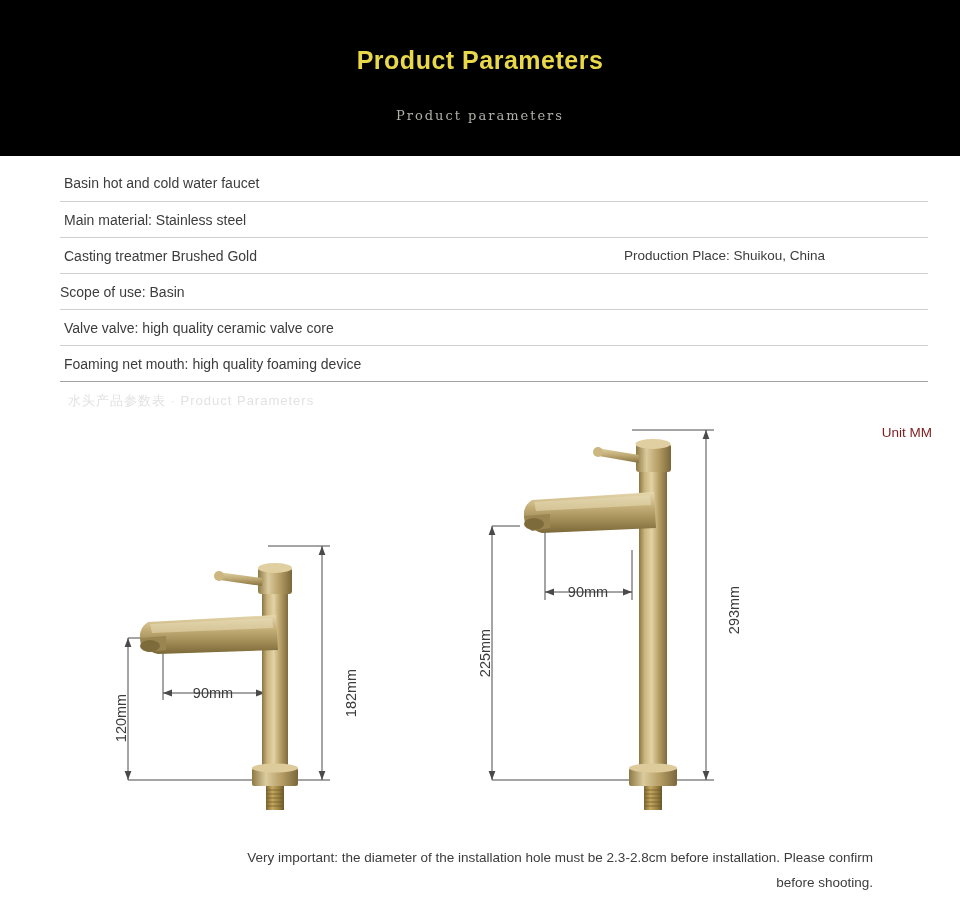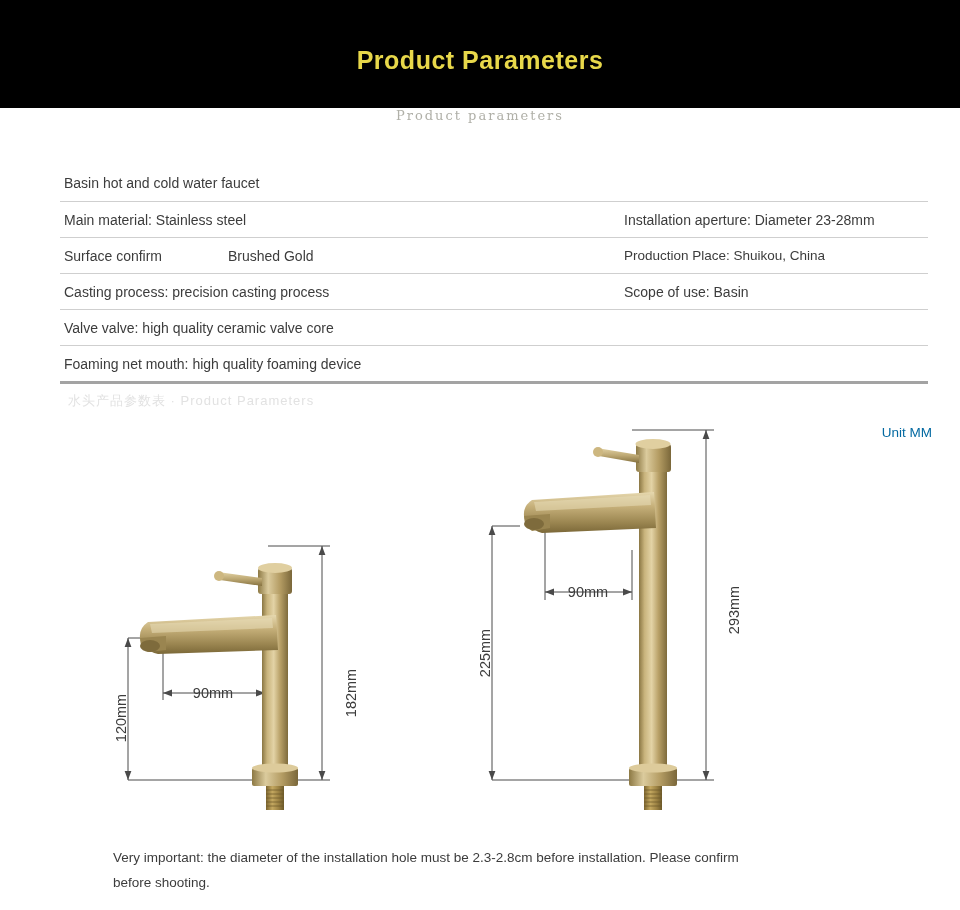--- a/index.html
+++ b/index.html
@@ -8,21 +8,21 @@
     background:#ffffff;
     font-family:"Liberation Sans", sans-serif;
     -webkit-font-smoothing:antialiased;
     overflow:hidden;
     position:relative;
   }
   .page{position:relative;width:960px;height:910px;}
 
   
   .banner{
-    position:absolute;left:0;top:0;width:960px;height:108px;
+    position:absolute;left:0;top:0;width:960px;height:156px;
     background:#000000;
   }
   .banner-title{
     position:absolute;left:0;top:46px;width:960px;
     text-align:center;
     font-size:25px;font-weight:bold;
     color:#e8d84a;
     letter-spacing:0.5px;
   }
   .banner-sub{
@@ -44,92 +44,87 @@
     margin-top:7px;
   }
   .spec-row{
     position:relative;
     height:35px;
     border-top:1px solid #cfcfcf;
     display:flex;
     align-items:center;
   }
   .spec-row.last{
-    border-bottom:3px solid #a3a3a3;
+    border-bottom:1px solid #a3a3a3;
   }
   .spec-left{
     font-size:14px;color:#3c3c3c;
     padding-left:4px;
     flex:0 0 560px;
     white-space:nowrap;
   }
-  .spec-left .lbl2{display:inline-block;margin-left:62px;}
+  .spec-left .lbl2{display:inline-block;}
   .spec-right{
     font-size:14px;color:#3c3c3c;
     flex:1 1 auto;
     white-space:nowrap;
   }
   .spec-row.r1 .spec-right{font-size:13.5px;}
   .spec-row.r3 .spec-right{font-size:15px;}
   .ghost{
     position:absolute;left:68px;top:392px;
     font-size:13px;color:#e2e2e2;letter-spacing:1px;
     white-space:nowrap;
   }
 
   
   .drawing{
     position:absolute;left:0;top:400px;width:960px;height:460px;
   }
   .unit{
     position:absolute;right:28px;top:25px;
-    font-size:13.5px;color:#0369a1;
+    font-size:13.5px;color:#7f1d1d;
   }
   svg.dw{position:absolute;left:0;top:0;width:960px;height:460px;}
 
   
   .note{
     position:absolute;left:113px;top:845px;width:760px;
-    font-size:13.5px;color:#3c3c3c;line-height:25px;
+    font-size:13.5px;color:#3c3c3c;line-height:25px;text-align:right;
   }
 </style>
 </head>
 <body>
 
 <div class="page">
 
   <div class="banner">
     <div class="banner-title">Product Parameters</div>
     <div class="banner-sub">Product parameters</div>
   </div>
 
   <div class="spec">
     <div class="spec-title">Basin hot and cold water faucet</div>
 
     <div class="spec-row r0">
       <div class="spec-left">
         <span>Main material: </span>
         <span>Stainless steel</span>
       </div>
-      <div class="spec-right">Installation aperture: Diameter 23-28mm</div>
     </div>
 
     <div class="spec-row r1">
       <div class="spec-left">
-        <span>Surface confirm </span>
+        <span>Casting treatmer </span>
         <span class="lbl2">Brushed Gold</span>
       </div>
       <div class="spec-right">Production Place: Shuikou, China</div>
     </div>
 
     <div class="spec-row r2">
-      <div class="spec-left">
-        <span>Casting process: </span>
-        <span>precision casting process</span>
-      </div>
       <div class="spec-right r3">Scope of use: Basin</div>
     </div>
 
     <div class="spec-row r3">
       <div class="spec-left">
         <span>Valve valve: </span>
         <span>high quality ceramic valve core</span>
       </div>
       <div class="spec-right"></div>
     </div>

